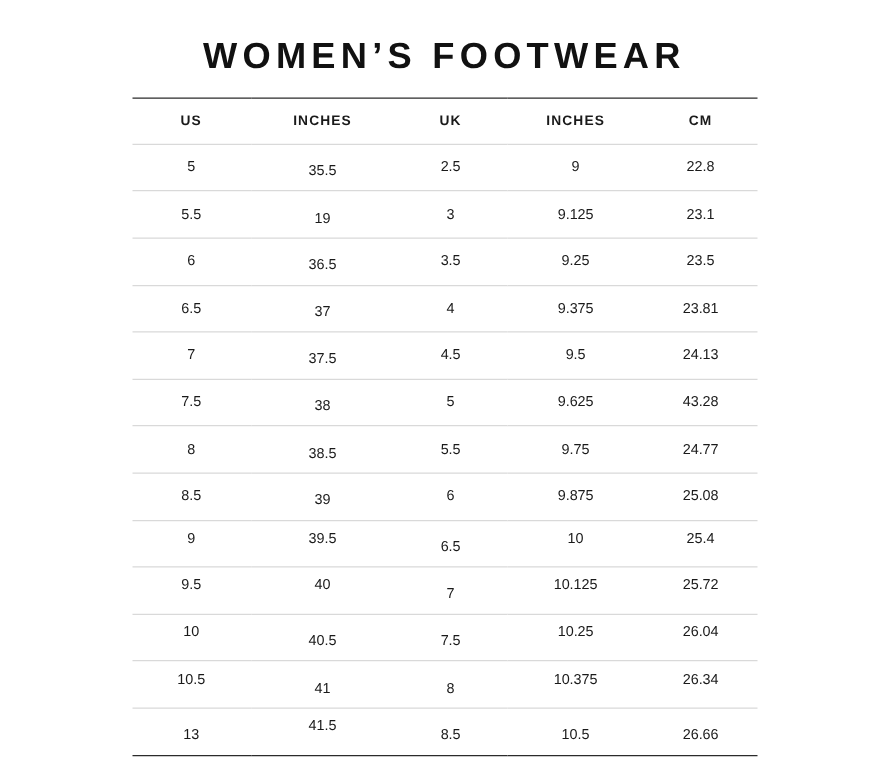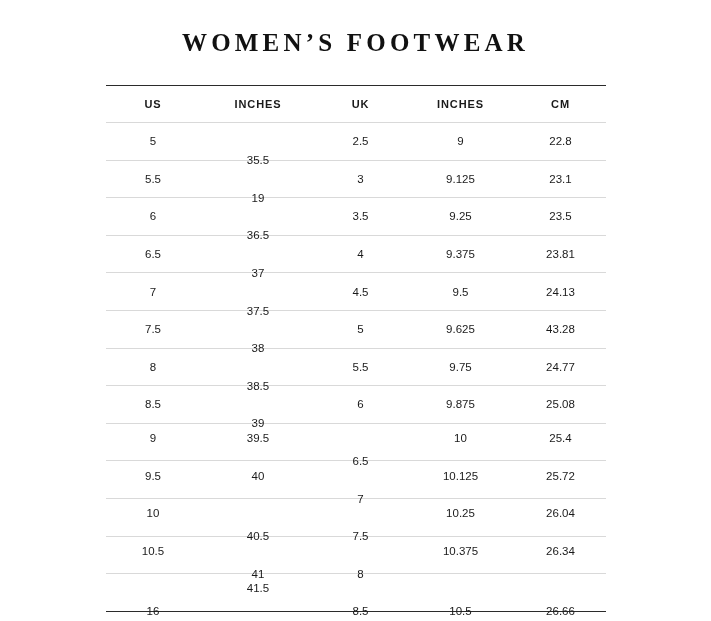--- a/index.html
+++ b/index.html
@@ -16,32 +16,31 @@
   }
   .page {
     width: 711px;
     height: 621px;
     position: relative;
     background: #ffffff;
     box-sizing: border-box;
   }
   .title {
     text-align: center;
-    font-size: 25px;
+    font-size: 29px;
     font-weight: bold;
     letter-spacing: 4.2px;
     color: #111111;
     margin: 0;
     padding-top: 28px;
     padding-bottom: 0;
     line-height: 1.2;
-    font-family: Liberation Serif, serif;
   }
   .table-wrap {
-    margin: 12px auto;
+    margin: 0 auto;
     width: 500px;
     padding-top: 15px;
   }
   table.size-table {
     width: 100%;
     border-collapse: collapse;
     table-layout: fixed;
   }
   table.size-table th,
   table.size-table td {
@@ -61,21 +60,21 @@
     font-size: 11px;
   }
   table.size-table tbody td {
     height: 36.6px;
   }
   table.size-table tbody tr:last-child td {
     border-bottom: 1px solid #2b2b2b;
   }
   
   .j-up { position: relative; top: -4px; }
-  .j-dn { position: relative; top: 19px; }
+  .j-dn { position: relative; top: 3px; }
   .col-us { width: 19%; }
   .col-eu { width: 23%; }
   .col-uk { width: 18%; }
   .col-in { width: 22%; }
   .col-cm { width: 18%; }
 </style>
 </head>
 <body>
 
 <div class="page">
@@ -179,21 +178,21 @@
           <td class="j-up">26.04</td>
         </tr>
         <tr>
           <td class="j-up">10.5</td>
           <td class="j-dn">41</td>
           <td class="j-dn">8</td>
           <td class="j-up">10.375</td>
           <td class="j-up">26.34</td>
         </tr>
         <tr>
-          <td class="j-dn">16</td>
+          <td class="j-dn">13</td>
           <td class="j-up">41.5</td>
           <td class="j-dn">8.5</td>
           <td class="j-dn">10.5</td>
           <td class="j-dn">26.66</td>
         </tr>
       </tbody>
     </table>
   </div>
 
 </div>

